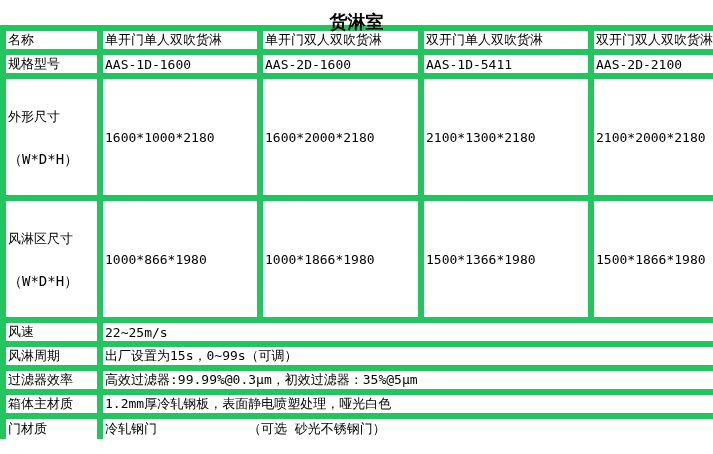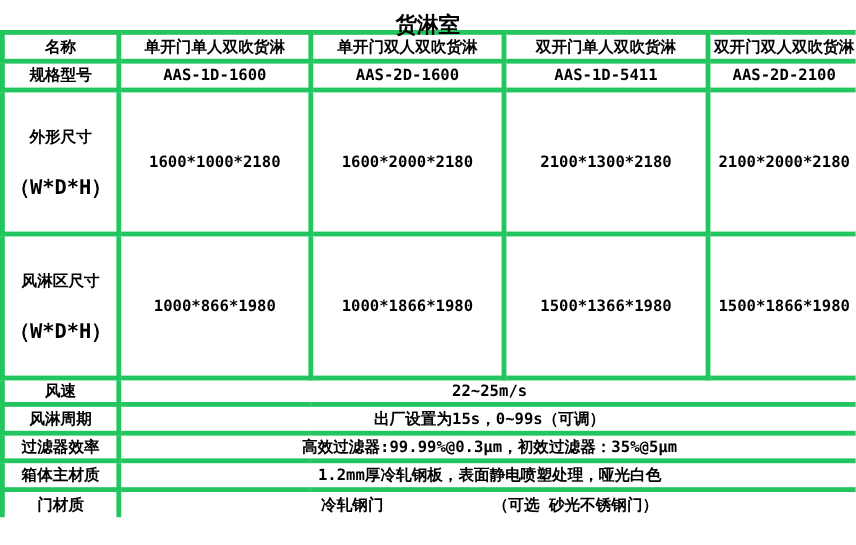--- a/index.html
+++ b/index.html
@@ -10,28 +10,28 @@
   }
   .page-title{
     width:713px;text-align:center;font-weight:bold;font-size:18px;
     padding-top:13px;height:25px;box-sizing:border-box;line-height:17px;
   }
   table.spec{
     width:713px;table-layout:fixed;border-collapse:collapse;
     font-size:13px;
   }
   table.spec td,table.spec th{
-    border:4px solid #22c55e;text-align:center;vertical-align:middle;
-    padding:0 2px;font-weight:bold;overflow:hidden;white-space:pre;
+    border:6px solid #22c55e;text-align:left;vertical-align:middle;
+    padding:0 2px;font-weight:normal;overflow:hidden;white-space:pre;
     box-sizing:border-box;
   }
   table.spec td:last-child,table.spec th:last-child{border-right:none;}
   table.spec tr:last-child td{border-bottom:none;}
   tr.r24{height:24px;} tr.r23{height:23px;} tr.r22{height:22px;} tr.r37{height:37px;}
-  .label-sub{font-size:17px;line-height:12px;margin-top:-1px;}
+  .label-sub{font-size:14px;line-height:12px;margin-top:-1px;}
   .label-main{line-height:15px;}
 </style>
 </head>
 <body>
 
 <div class="page-title">货淋室</div>
 
 <table class="spec">
   <colgroup>
     <col style="width:97px">

